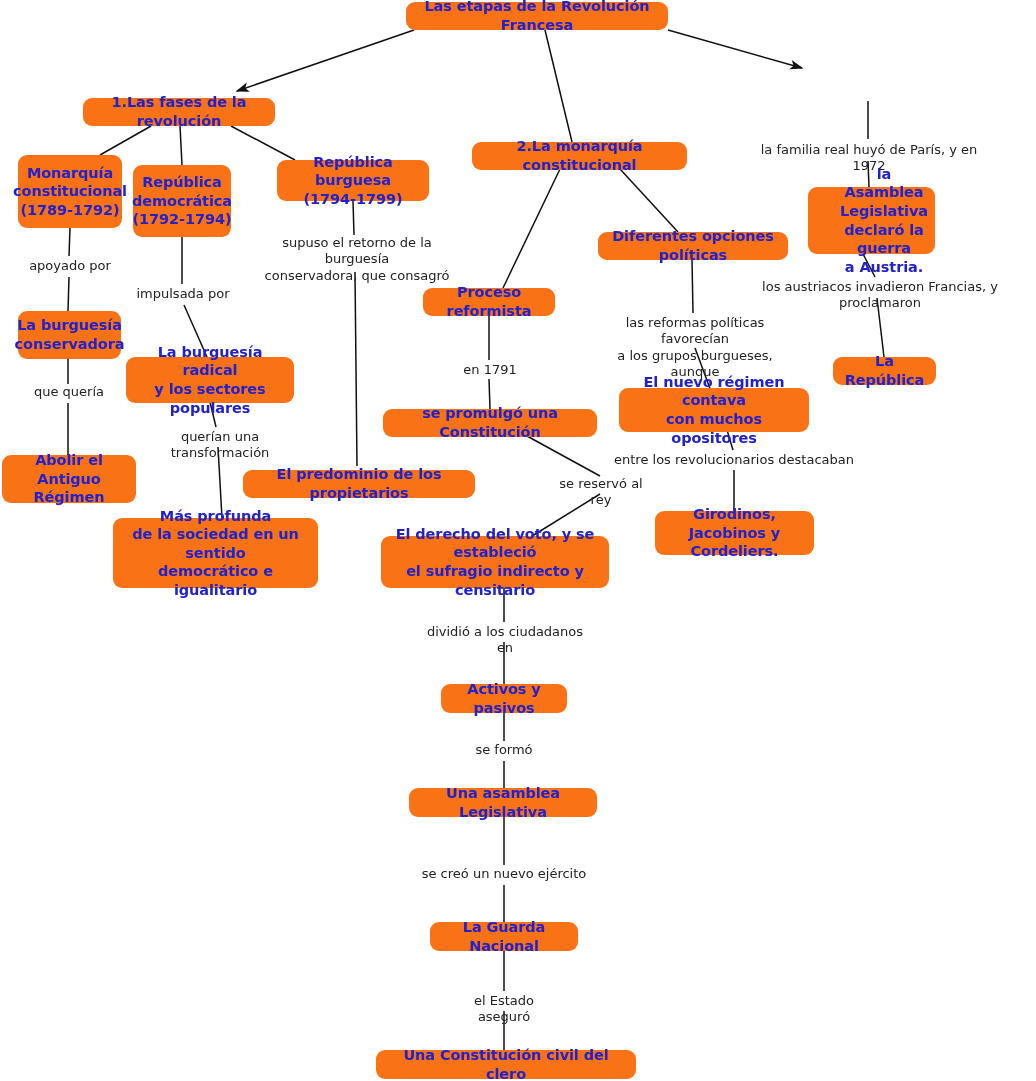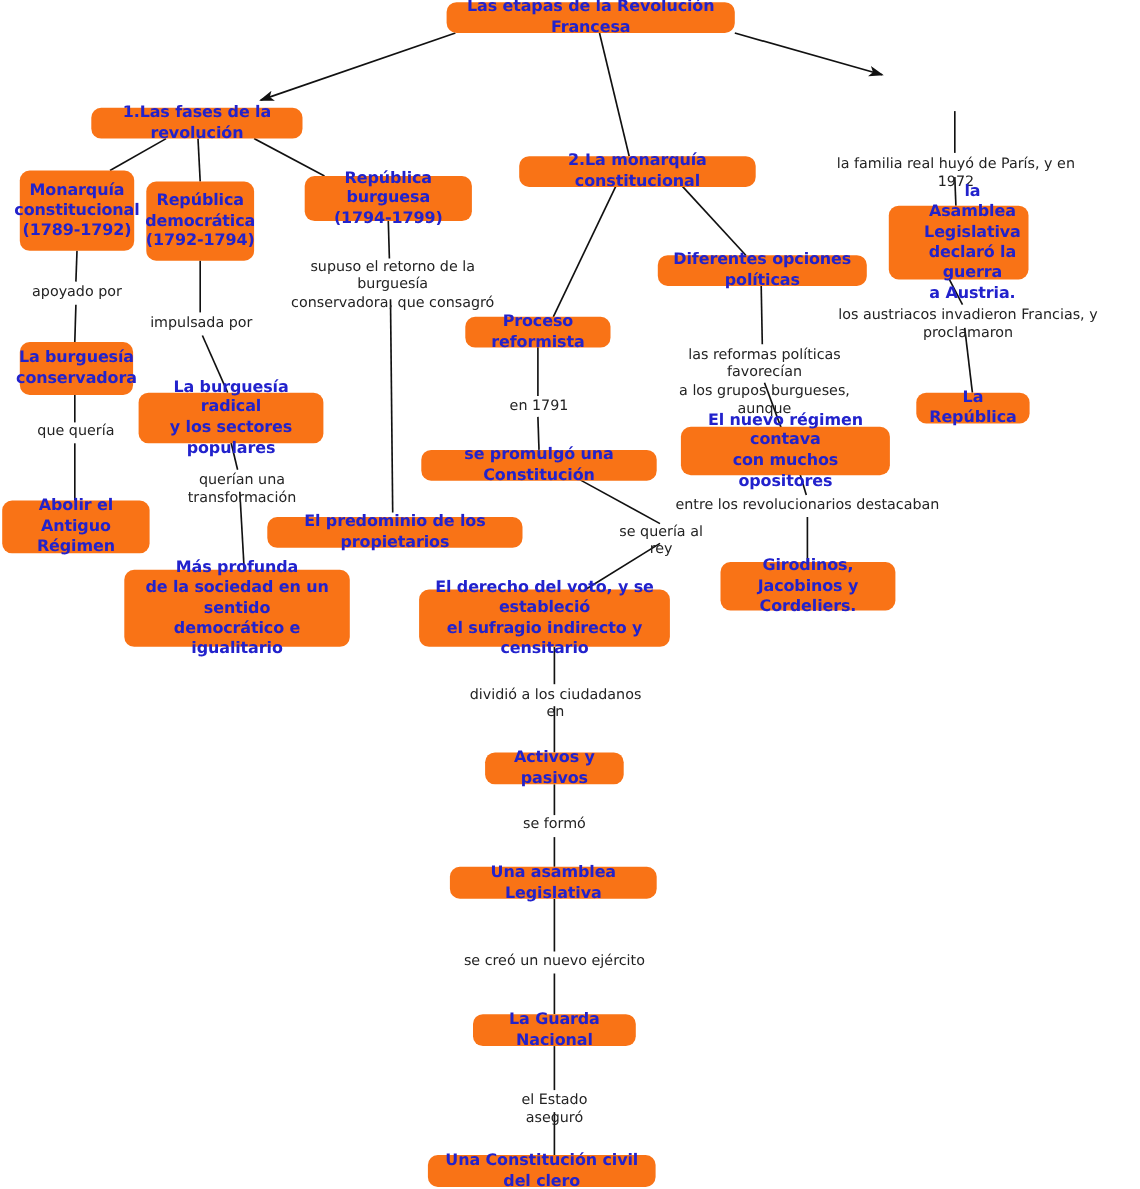--- a/index.html
+++ b/index.html
@@ -185,40 +185,40 @@
 a los grupos burgueses, aunque</div>
 
   <div class="node" style="left:619px; top:388px; width:190px; height:44px;">El nuevo régimen contava
 con muchos opositores</div>
 
   <div class="linklabel" style="left:612px; top:452px; width:244px;">entre los revolucionarios destacaban</div>
 
   <div class="node" style="left:655px; top:511px; width:159px; height:44px;">Girodinos, Jacobinos y
 Cordeliers.</div>
 
-  <div class="linklabel" style="left:551px; top:476px; width:100px;">se quería al rey</div>
+  <div class="linklabel" style="left:551px; top:476px; width:100px;">se reservó al rey</div>
 
   <div class="node" style="left:381px; top:536px; width:228px; height:52px;">El derecho del voto, y se estableció
 el sufragio indirecto y censitario</div>
 
   <div class="linklabel" style="left:419px; top:624px; width:172px;">dividió a los ciudadanos en</div>
 
   <div class="node" style="left:441px; top:684px; width:126px; height:29px;">Activos y pasivos</div>
 
   <div class="linklabel" style="left:456px; top:742px; width:96px;">se formó</div>
 
   <div class="node" style="left:409px; top:788px; width:188px; height:29px;">Una asamblea Legislativa</div>
 
   <div class="linklabel" style="left:418px; top:866px; width:172px;">se creó un nuevo ejército</div>
 
   <div class="node" style="left:430px; top:922px; width:148px; height:29px;">La Guarda Nacional</div>
 
   <div class="linklabel" style="left:446px; top:993px; width:116px;">el Estado aseguró</div>
 
-  <div class="node" style="left:389px; top:1050px; width:207px; height:29px;">Una Constitución civil del clero</div>
+  <div class="node" style="left:376px; top:1050px; width:260px; height:29px;">Una Constitución civil del clero</div>
 
 
   <div class="linklabel" style="left:748px; top:142px; width:242px;">la familia real huyó de París, y en 1972</div>
 
   <div class="node" style="left:808px; top:187px; width:127px; height:67px;padding-left:36px;">la Asamblea
 Legislativa
 declaró la guerra
 a Austria.</div>
 
   <div class="linklabel" style="left:731px; top:279px; width:298px;">los austriacos invadieron Francias, y proclamaron</div>

